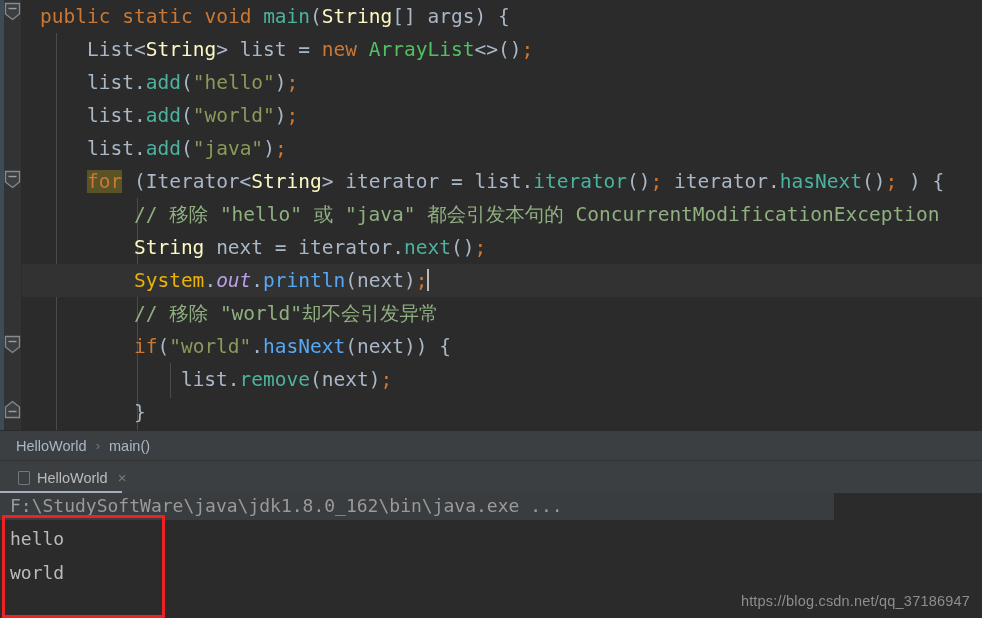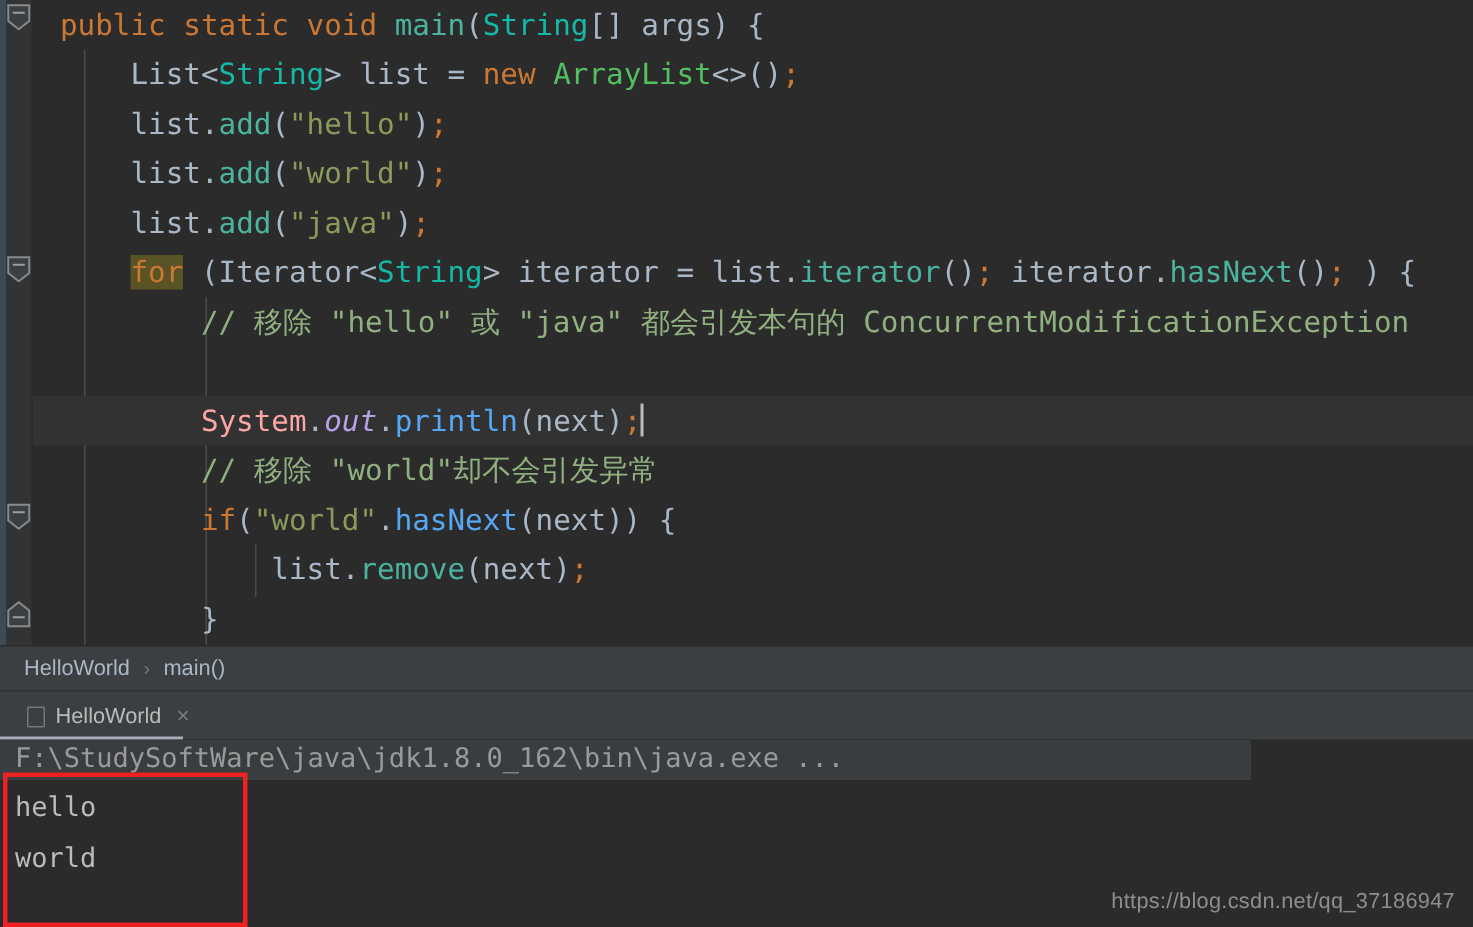--- a/index.html
+++ b/index.html
@@ -82,25 +82,25 @@
     white-space: pre;
     font-family: "DejaVu Sans Mono", monospace;
     font-size: 19.5px;
     letter-spacing: 0px;
   }
 
   
   .t-kw      { color: #cc7832; margin-top: 29px; }
   .t-kw-hl   { color: #cc7832; background: #5a5326; margin-top: 36px; }
   .t-plain   { color: #a9b7c6; }
-  .t-type    { color: #14b8a6; }
+  .t-type    { color: #fef9c3; }
   .t-class   { color: #52c060; }
   .t-method  { color: #4bb3a0; }
   .t-call    { color: #56a8f5; }
-  .t-field   { color: #fca5a5; margin-top: 44px; }
+  .t-field   { color: #eab308; margin-top: 44px; }
   .t-static  { color: #b9a0e8; font-style: italic; }
   .t-str     { color: #8a9a5b; }
   .t-comment { color: #90b080; }
   .t-semi    { color: #cc7832; }
   .t-punc    { color: #a9b7c6; }
 
   .caret {
     display: inline-block;
     width: 2px;
     height: 22px;
@@ -229,20 +229,21 @@
         <div class="indent-guide" style="left: 115px; top: 198px; height: 232px;"></div>
         <div class="indent-guide" style="left: 148px; top: 363px; height: 35px;"></div>
         <div class="caret-line" style="top: 264px;"></div>
         <div class="line" style="top: 0px; left: 18px;"><span class="t-kw">public</span><span class="t-plain"> </span><span class="t-kw">static</span><span class="t-plain"> </span><span class="t-kw">void</span><span class="t-plain"> </span><span class="t-method">main</span><span class="t-punc">(</span><span class="t-type">String</span><span class="t-punc">[] </span><span class="t-plain">args</span><span class="t-punc">) {</span></div>
         <div class="line" style="top: 33px; left: 18px;"><span class="t-plain">    </span><span class="t-plain">List</span><span class="t-punc">&lt;</span><span class="t-type">String</span><span class="t-punc">&gt; </span><span class="t-plain">list</span><span class="t-punc"> = </span><span class="t-kw">new</span><span class="t-plain"> </span><span class="t-class">ArrayList</span><span class="t-punc">&lt;&gt;()</span><span class="t-semi">;</span></div>
         <div class="line" style="top: 66px; left: 18px;"><span class="t-plain">    </span><span class="t-plain">list</span><span class="t-punc">.</span><span class="t-method">add</span><span class="t-punc">(</span><span class="t-str">"hello"</span><span class="t-punc">)</span><span class="t-semi">;</span></div>
         <div class="line" style="top: 99px; left: 18px;"><span class="t-plain">    </span><span class="t-plain">list</span><span class="t-punc">.</span><span class="t-method">add</span><span class="t-punc">(</span><span class="t-str">"world"</span><span class="t-punc">)</span><span class="t-semi">;</span></div>
         <div class="line" style="top: 132px; left: 18px;"><span class="t-plain">    </span><span class="t-plain">list</span><span class="t-punc">.</span><span class="t-method">add</span><span class="t-punc">(</span><span class="t-str">"java"</span><span class="t-punc">)</span><span class="t-semi">;</span></div>
         <div class="line" style="top: 165px; left: 18px;"><span class="t-plain">    </span><span class="t-kw-hl">for</span><span class="t-punc"> (</span><span class="t-plain">Iterator</span><span class="t-punc">&lt;</span><span class="t-type">String</span><span class="t-punc">&gt; </span><span class="t-plain">iterator</span><span class="t-punc"> = </span><span class="t-plain">list</span><span class="t-punc">.</span><span class="t-method">iterator</span><span class="t-punc">()</span><span class="t-semi">; </span><span class="t-plain">iterator</span><span class="t-punc">.</span><span class="t-method">hasNext</span><span class="t-punc">()</span><span class="t-semi">;</span><span class="t-punc"> ) {</span></div>
         <div class="line" style="top: 198px; left: 18px;"><span class="t-comment">        // 移除 "hello" 或 "java" 都会引发本句的 ConcurrentModificationException</span></div>
+        <div class="line" style="top: 231px; left: 18px;"><span class="t-plain">        </span><span class="t-type">String</span><span class="t-plain"> </span><span class="t-plain">next</span><span class="t-punc"> = </span><span class="t-plain">iterator</span><span class="t-punc">.</span><span class="t-method">next</span><span class="t-punc">()</span><span class="t-semi">;</span></div>
         <div class="line" style="top: 264px; left: 18px;"><span class="t-plain">        </span><span class="t-field">System</span><span class="t-punc">.</span><span class="t-static">out</span><span class="t-punc">.</span><span class="t-call">println</span><span class="t-punc">(</span><span class="t-plain">next</span><span class="t-punc">)</span><span class="t-semi">;</span><span class="caret"></span></div>
         <div class="line" style="top: 297px; left: 18px;"><span class="t-comment">        // 移除 "world"却不会引发异常</span></div>
         <div class="line" style="top: 330px; left: 18px;"><span class="t-plain">        </span><span class="t-kw">if</span><span class="t-punc">(</span><span class="t-str">"world"</span><span class="t-punc">.</span><span class="t-call">hasNext</span><span class="t-punc">(</span><span class="t-plain">next</span><span class="t-punc">)) {</span></div>
         <div class="line" style="top: 363px; left: 18px;"><span class="t-plain">            </span><span class="t-plain">list</span><span class="t-punc">.</span><span class="t-method">remove</span><span class="t-punc">(</span><span class="t-plain">next</span><span class="t-punc">)</span><span class="t-semi">;</span></div>
         <div class="line" style="top: 396px; left: 18px;"><span class="t-punc">        }</span></div>
       </div>
     <div id="fold-layer">
         <div class="fold" style="top: 2px;">
           <svg width="17" height="19">
             <path d="M1.5 1.5 H15.5 V12 L8.5 17.5 L1.5 12 Z" fill="#3c3f41" stroke="#8a8a8a" stroke-width="1.3"></path>

